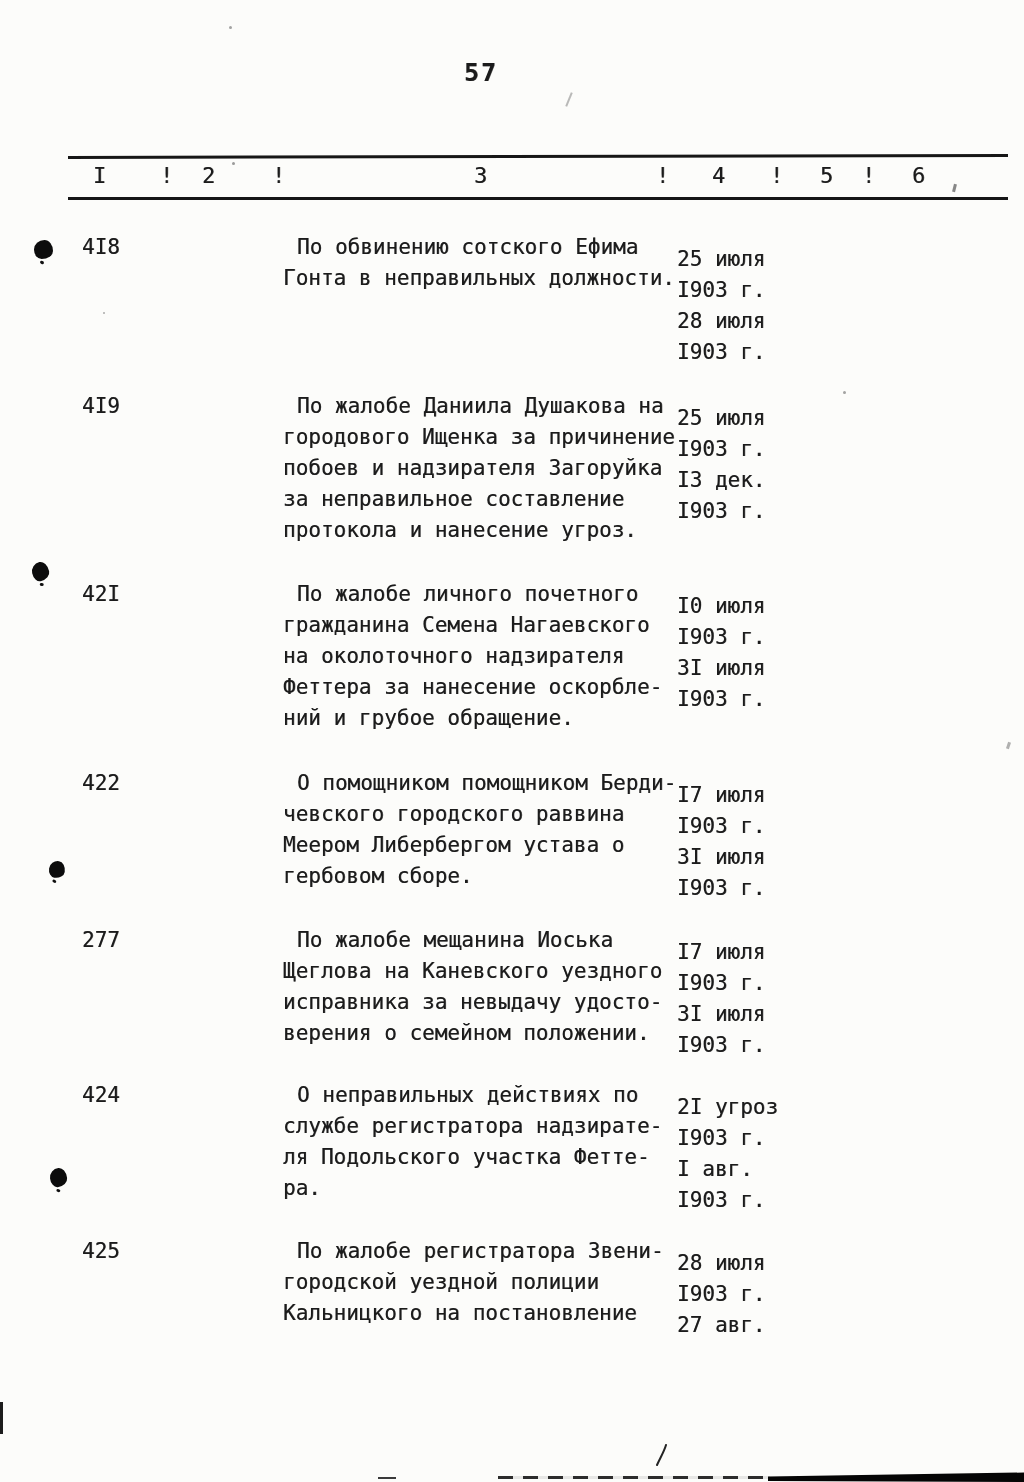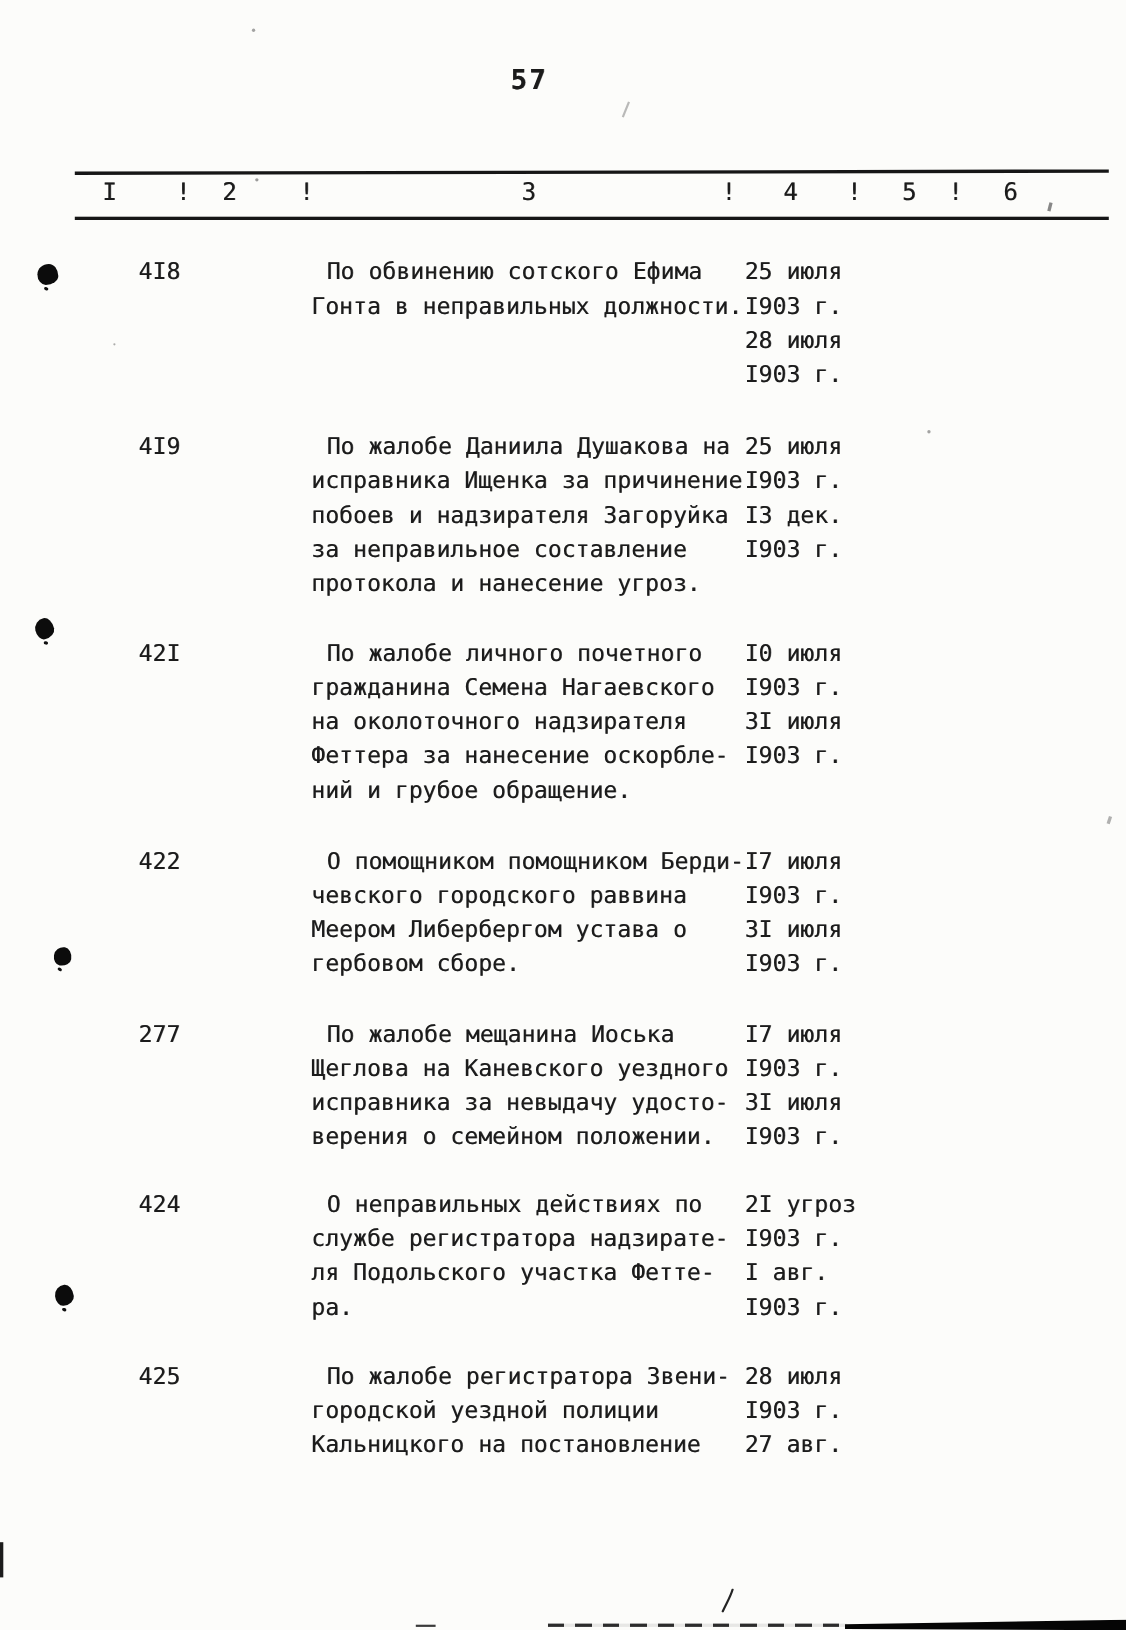--- a/index.html
+++ b/index.html
@@ -14,23 +14,23 @@
     position:absolute;left:464px;top:36px;
     font-size:25px;letter-spacing:2px;font-weight:bold;margin-top:22px;
   }
   .rule{position:absolute;left:68px;width:940px;height:3px;background:#161616;}
   .rule-top{top:155px;transform:rotate(-0.12deg);}
   .rule-bottom{top:197px;}
   .header-row span{
     position:absolute;top:163px;font-size:22px;
   }
   .entry{position:absolute;left:0;width:1024px;font-size:21px;line-height:31px;}
-  .entry .no{position:absolute;left:82px;top:0;white-space:pre;margin-left:44px;}
+  .entry .no{position:absolute;left:82px;top:0;white-space:pre;}
   .entry .desc{position:absolute;left:283px;top:0;white-space:pre;text-indent:14px;}
-  .entry .dates{position:absolute;left:677px;top:0;white-space:pre;}
+  .entry .dates{position:absolute;left:677px;top:12px;white-space:pre;}
   .blot{position:absolute;background:#0c0c0c;border-radius:55% 45% 60% 40% / 50% 58% 42% 50%;}
   .blot::after{
     content:"";position:absolute;left:30%;bottom:-5px;width:4px;height:3px;
     background:#101010;border-radius:50%;transform:rotate(20deg);
   }
   .speck{position:absolute;background:#4a4a4a;border-radius:50%;}
   .stroke{position:absolute;background:#555;}
   .edge-dash{position:absolute;left:378px;top:1477px;width:18px;height:2px;background:#3a3a3a;}
   .edge-patchy{
     position:absolute;left:498px;top:1476px;width:272px;height:3px;
@@ -80,21 +80,21 @@
 Гонта в неправильных должности.</div>
       <div class="dates">25 июля
 I903 г.
 28 июля
 I903 г.</div>
     </div>
 
     <div class="entry ink" style="top:391px">
       <div class="no">4I9</div>
       <div class="desc">По жалобе Даниила Душакова на
-исправника Ищенка за причинение
+городового Ищенка за причинение
 побоев и надзирателя Загоруйка
 за неправильное составление
 протокола и нанесение угроз.</div>
       <div class="dates">25 июля
 I903 г.
 I3 дек.
 I903 г.</div>
     </div>
 
     <div class="entry ink" style="top:579px">

